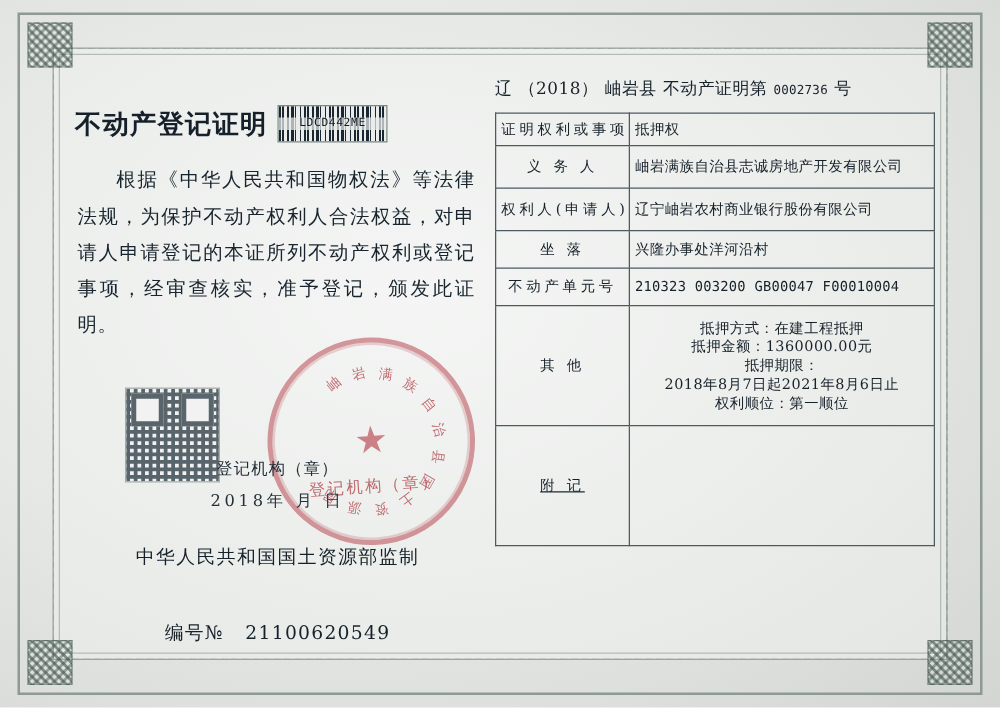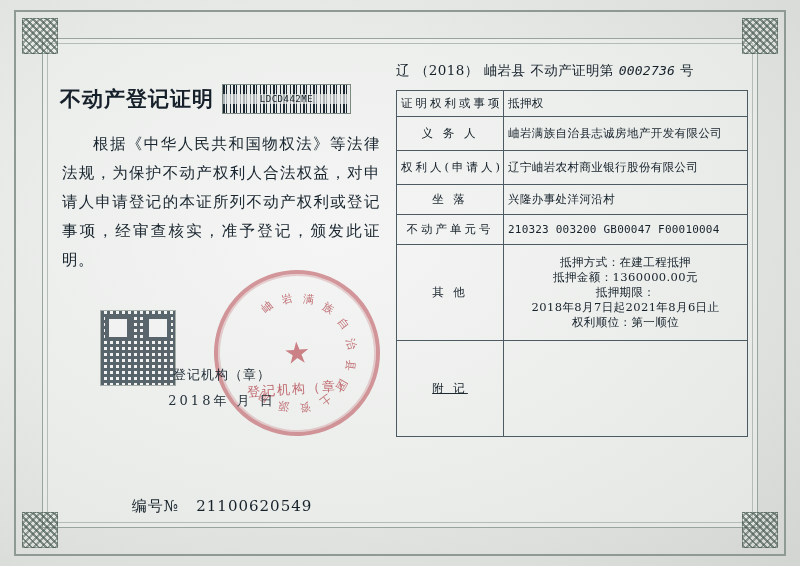--- a/index.html
+++ b/index.html
@@ -119,21 +119,20 @@
   .barcode {
     width: 86px;
     height: 28px;
     background-color: #e9ecea;
     background-image: repeating-linear-gradient(90deg,
         #1b2730 0 2px, transparent 2px 3px,
         #1b2730 3px 4px, transparent 4px 7px,
         #1b2730 7px 8px, transparent 8px 10px);
     border: 1px solid #7d8a84;
     position: relative;
-    padding-left: 41px;
   }
   .barcode-text {
     position: absolute;
     left: 0; right: 0; top: 50%;
     transform: translateY(-50%);
     text-align: center;
     font-family: "DejaVu Sans Mono", monospace;
     font-size: 9px;
     color: #0f1a22;
     background: rgba(233,236,234,.72);
@@ -273,23 +272,22 @@
     align-items: baseline;
     font-family: "DejaVu Serif", serif;
     font-size: 13.5px;
     color: #16212a;
     white-space: nowrap;
     letter-spacing: .4px;
   }
   .cert-number-row .seg { margin-right: 5px; }
   .cert-number-row .num {
     font-family: "DejaVu Sans Mono", monospace;
-    font-size: 13px;
+    font-size: 10px;
     letter-spacing: .2px;
-    font-style: italic;
   }
 
   table.reg-table {
     position: absolute;
     left: 0; top: 42px;
     width: 352px;
     border-collapse: collapse;
     table-layout: fixed;
   }
   table.reg-table td {
@@ -377,20 +375,21 @@
             <span style="transform: translate(-13.179px, 60.5831px) rotate(192.273deg); left: 50%; top: 50%; position: absolute; transform-origin: 0px 0px;">源</span>
             <span style="transform: translate(-35.5617px, 50.7874px) rotate(215deg); left: 50%; top: 50%; position: absolute; transform-origin: 0px 0px;">局</span>
           </div>
         <div class="seal-star">★</div>
         <div class="seal-center-text">登记机构（章）</div>
       </div>
 
       <div class="issuer-line">登记机构（章）</div>
       <div class="date-line">2018年  月  日</div>
 
+      <div class="supervisor-line">中华人民共和国国土资源部监制</div>
 
       <div class="serial-line">
         <span>编号№</span>
         <span>&nbsp;</span>
         <span>21100620549</span>
       </div>
     </div>
 
     <div class="right-panel">
 

